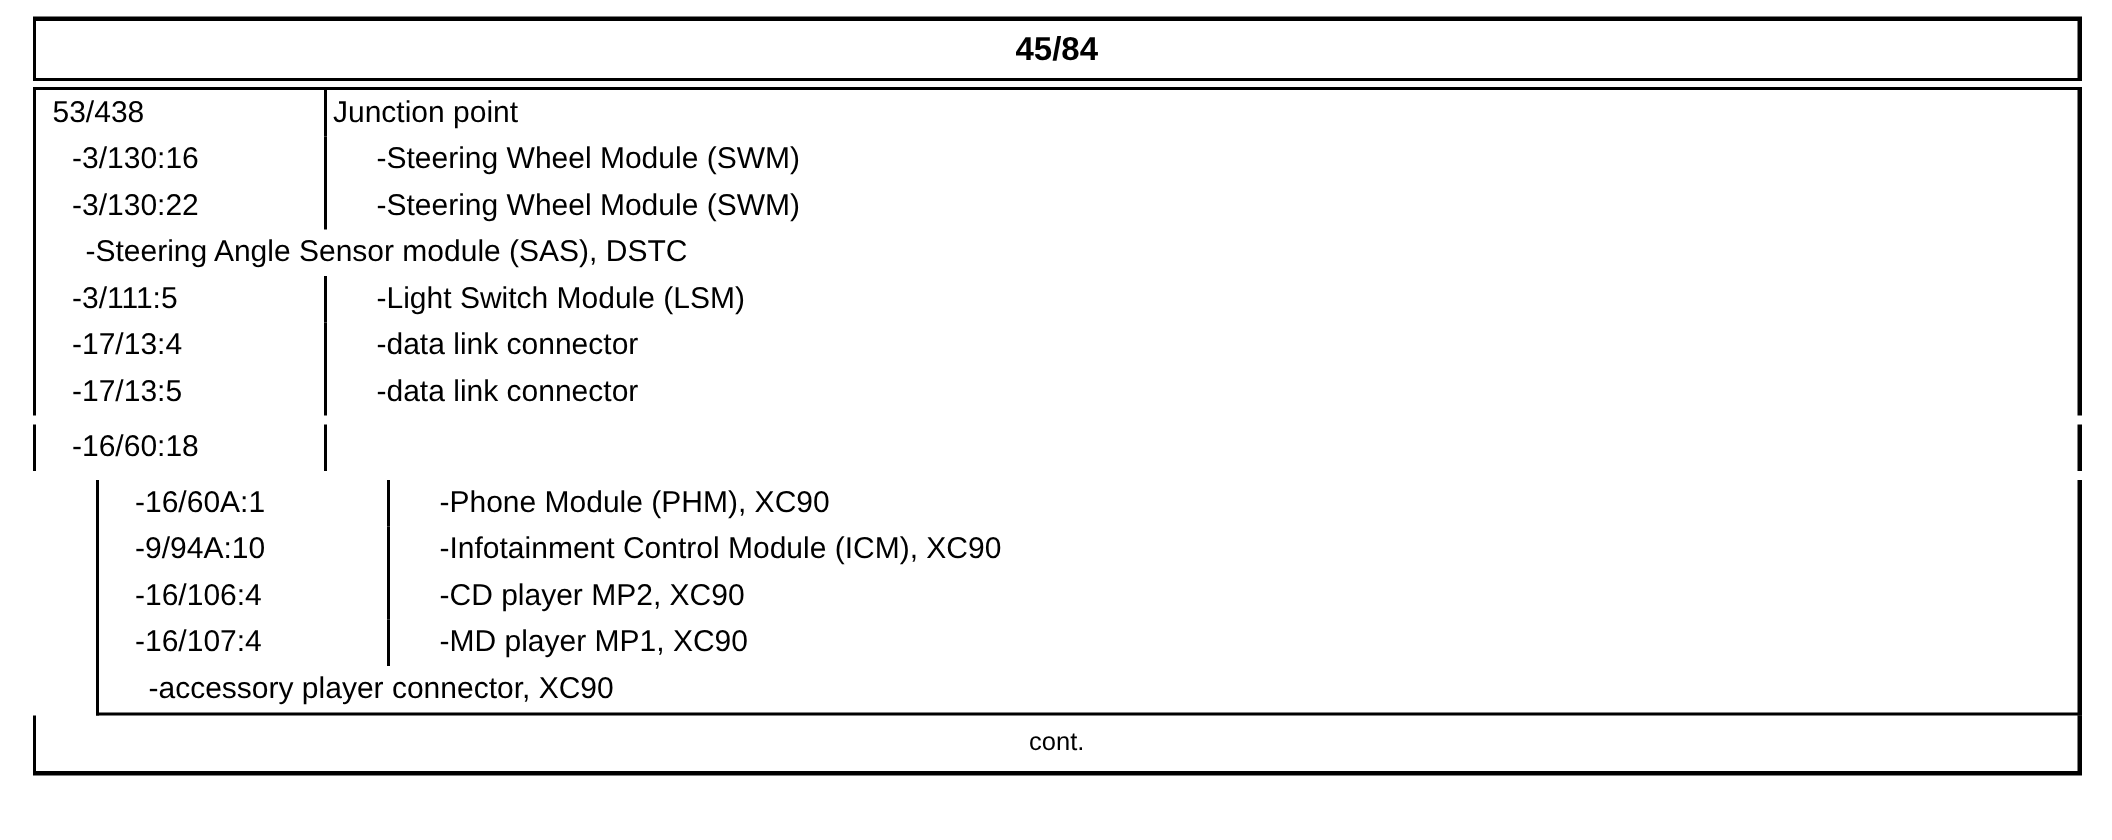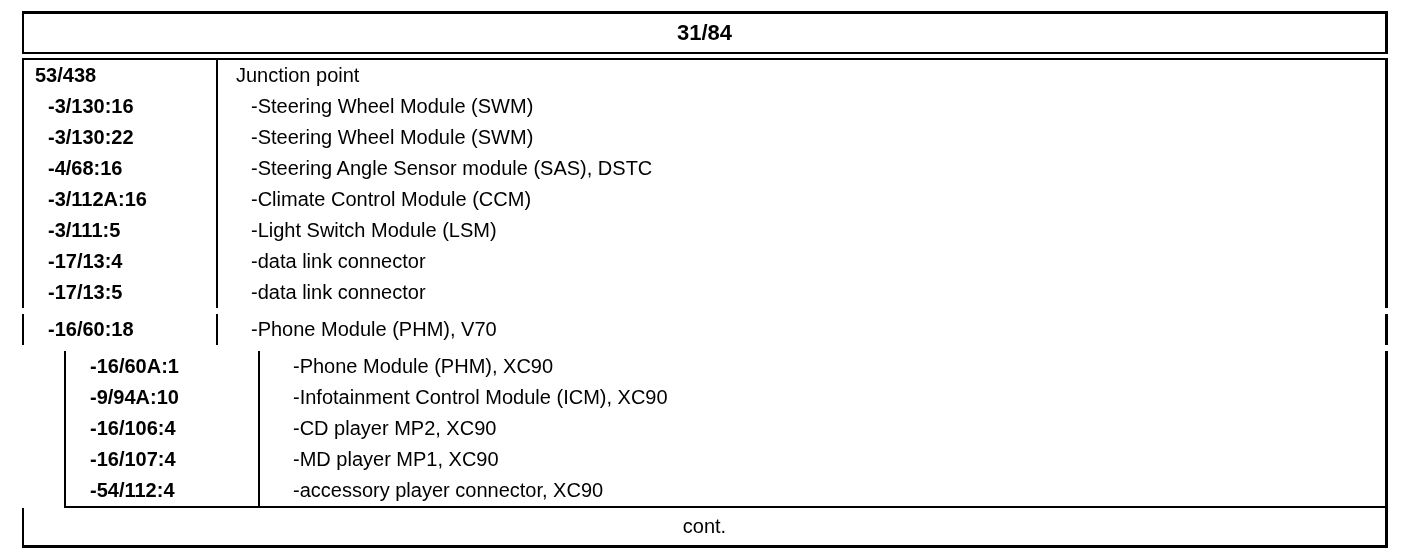--- a/index.html
+++ b/index.html
@@ -44,81 +44,74 @@
     line-height: 31px;
     font-size: 20px;
     white-space: nowrap;
   }
   .cell { box-sizing: border-box; overflow: hidden; }
   .cell.code {
     flex: none;
     width: 194px;
     border-right: 2px solid #000;
     padding-left: 11px;
-    font-weight: bold;
   }
   .cell.code.indent { padding-left: 24px; }
   .cell.desc {
     flex: 1;
-    padding-left: 18px;
+    padding-left: 4px;
   }
   .cell.desc.indent { padding-left: 33px; }
   .footer-cell {
     height: 37px;
     line-height: 36px;
     text-align: center;
-    font-size: 20px;
+    font-size: 17px;
   }
 </style>
 </head>
 <body>
 
 <div class="frame">
-  <div class="section header-cell">31/84</div>
+  <div class="section header-cell">45/84</div>
   <div class="head-gap"></div>
   <div>
       <div class="section group first">
         <div class="row">
           <div class="cell code">53/438</div>
           <div class="cell desc">Junction point</div>
         </div>
         <div class="row">
           <div class="cell code indent">-3/130:16</div>
           <div class="cell desc indent">-Steering Wheel Module (SWM)</div>
         </div>
         <div class="row">
           <div class="cell code indent">-3/130:22</div>
           <div class="cell desc indent">-Steering Wheel Module (SWM)</div>
         </div>
         <div class="row">
-          <div class="cell code indent">-4/68:16</div>
           <div class="cell desc indent">-Steering Angle Sensor module (SAS), DSTC</div>
-        </div>
-        <div class="row">
-          <div class="cell code indent">-3/112A:16</div>
-          <div class="cell desc indent">-Climate Control Module (CCM)</div>
         </div>
         <div class="row">
           <div class="cell code indent">-3/111:5</div>
           <div class="cell desc indent">-Light Switch Module (LSM)</div>
         </div>
         <div class="row">
           <div class="cell code indent">-17/13:4</div>
           <div class="cell desc indent">-data link connector</div>
         </div>
         <div class="row">
           <div class="cell code indent">-17/13:5</div>
           <div class="cell desc indent">-data link connector</div>
         </div>
       </div>
       <div class="group-gap"></div>
       <div class="section group">
         <div class="row">
           <div class="cell code indent">-16/60:18</div>
-          <div class="cell desc indent">-Phone Module (PHM), V70</div>
         </div>
       </div>
       <div class="group-gap"></div>
       <div class="section group last">
         <div class="row">
           <div class="cell code indent">-16/60A:1</div>
           <div class="cell desc indent">-Phone Module (PHM), XC90</div>
         </div>
         <div class="row">
           <div class="cell code indent">-9/94A:10</div>
@@ -126,19 +119,18 @@
         </div>
         <div class="row">
           <div class="cell code indent">-16/106:4</div>
           <div class="cell desc indent">-CD player MP2, XC90</div>
         </div>
         <div class="row">
           <div class="cell code indent">-16/107:4</div>
           <div class="cell desc indent">-MD player MP1, XC90</div>
         </div>
         <div class="row">
-          <div class="cell code indent">-54/112:4</div>
           <div class="cell desc indent">-accessory player connector, XC90</div>
         </div>
       </div>
     </div>
   <div class="section footer-cell">cont.</div>
 </div>
 
 </body></html>

